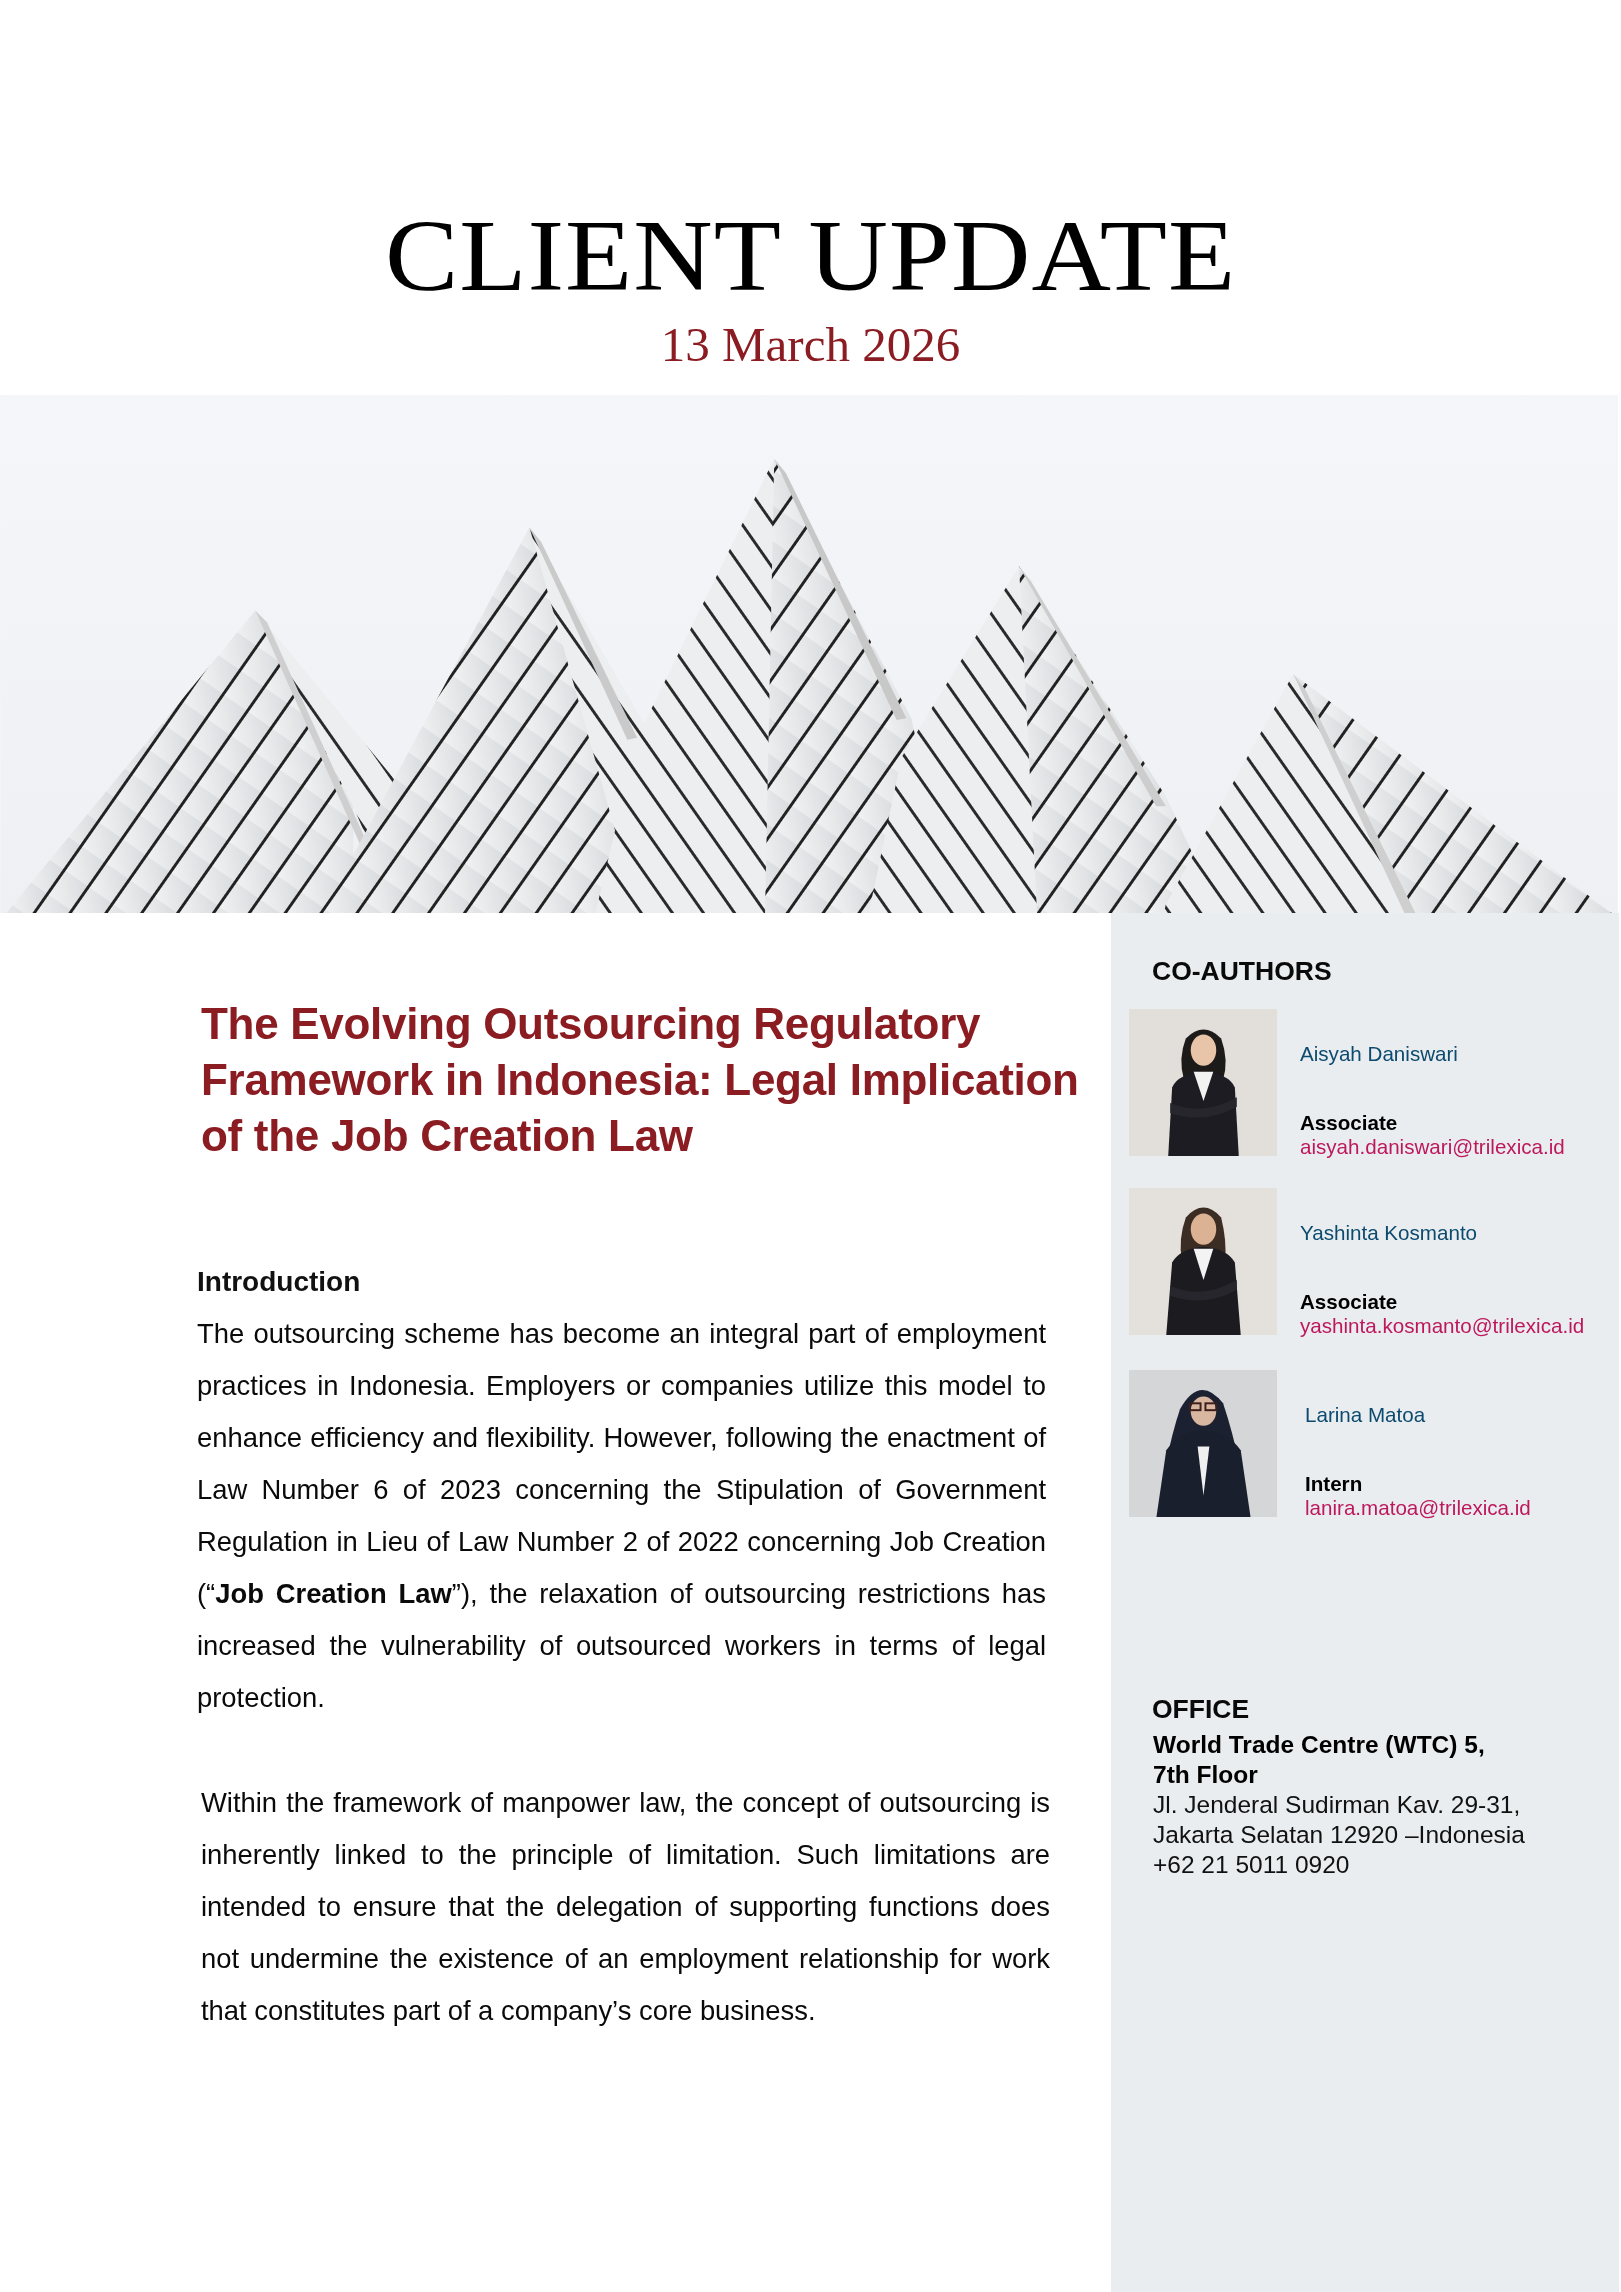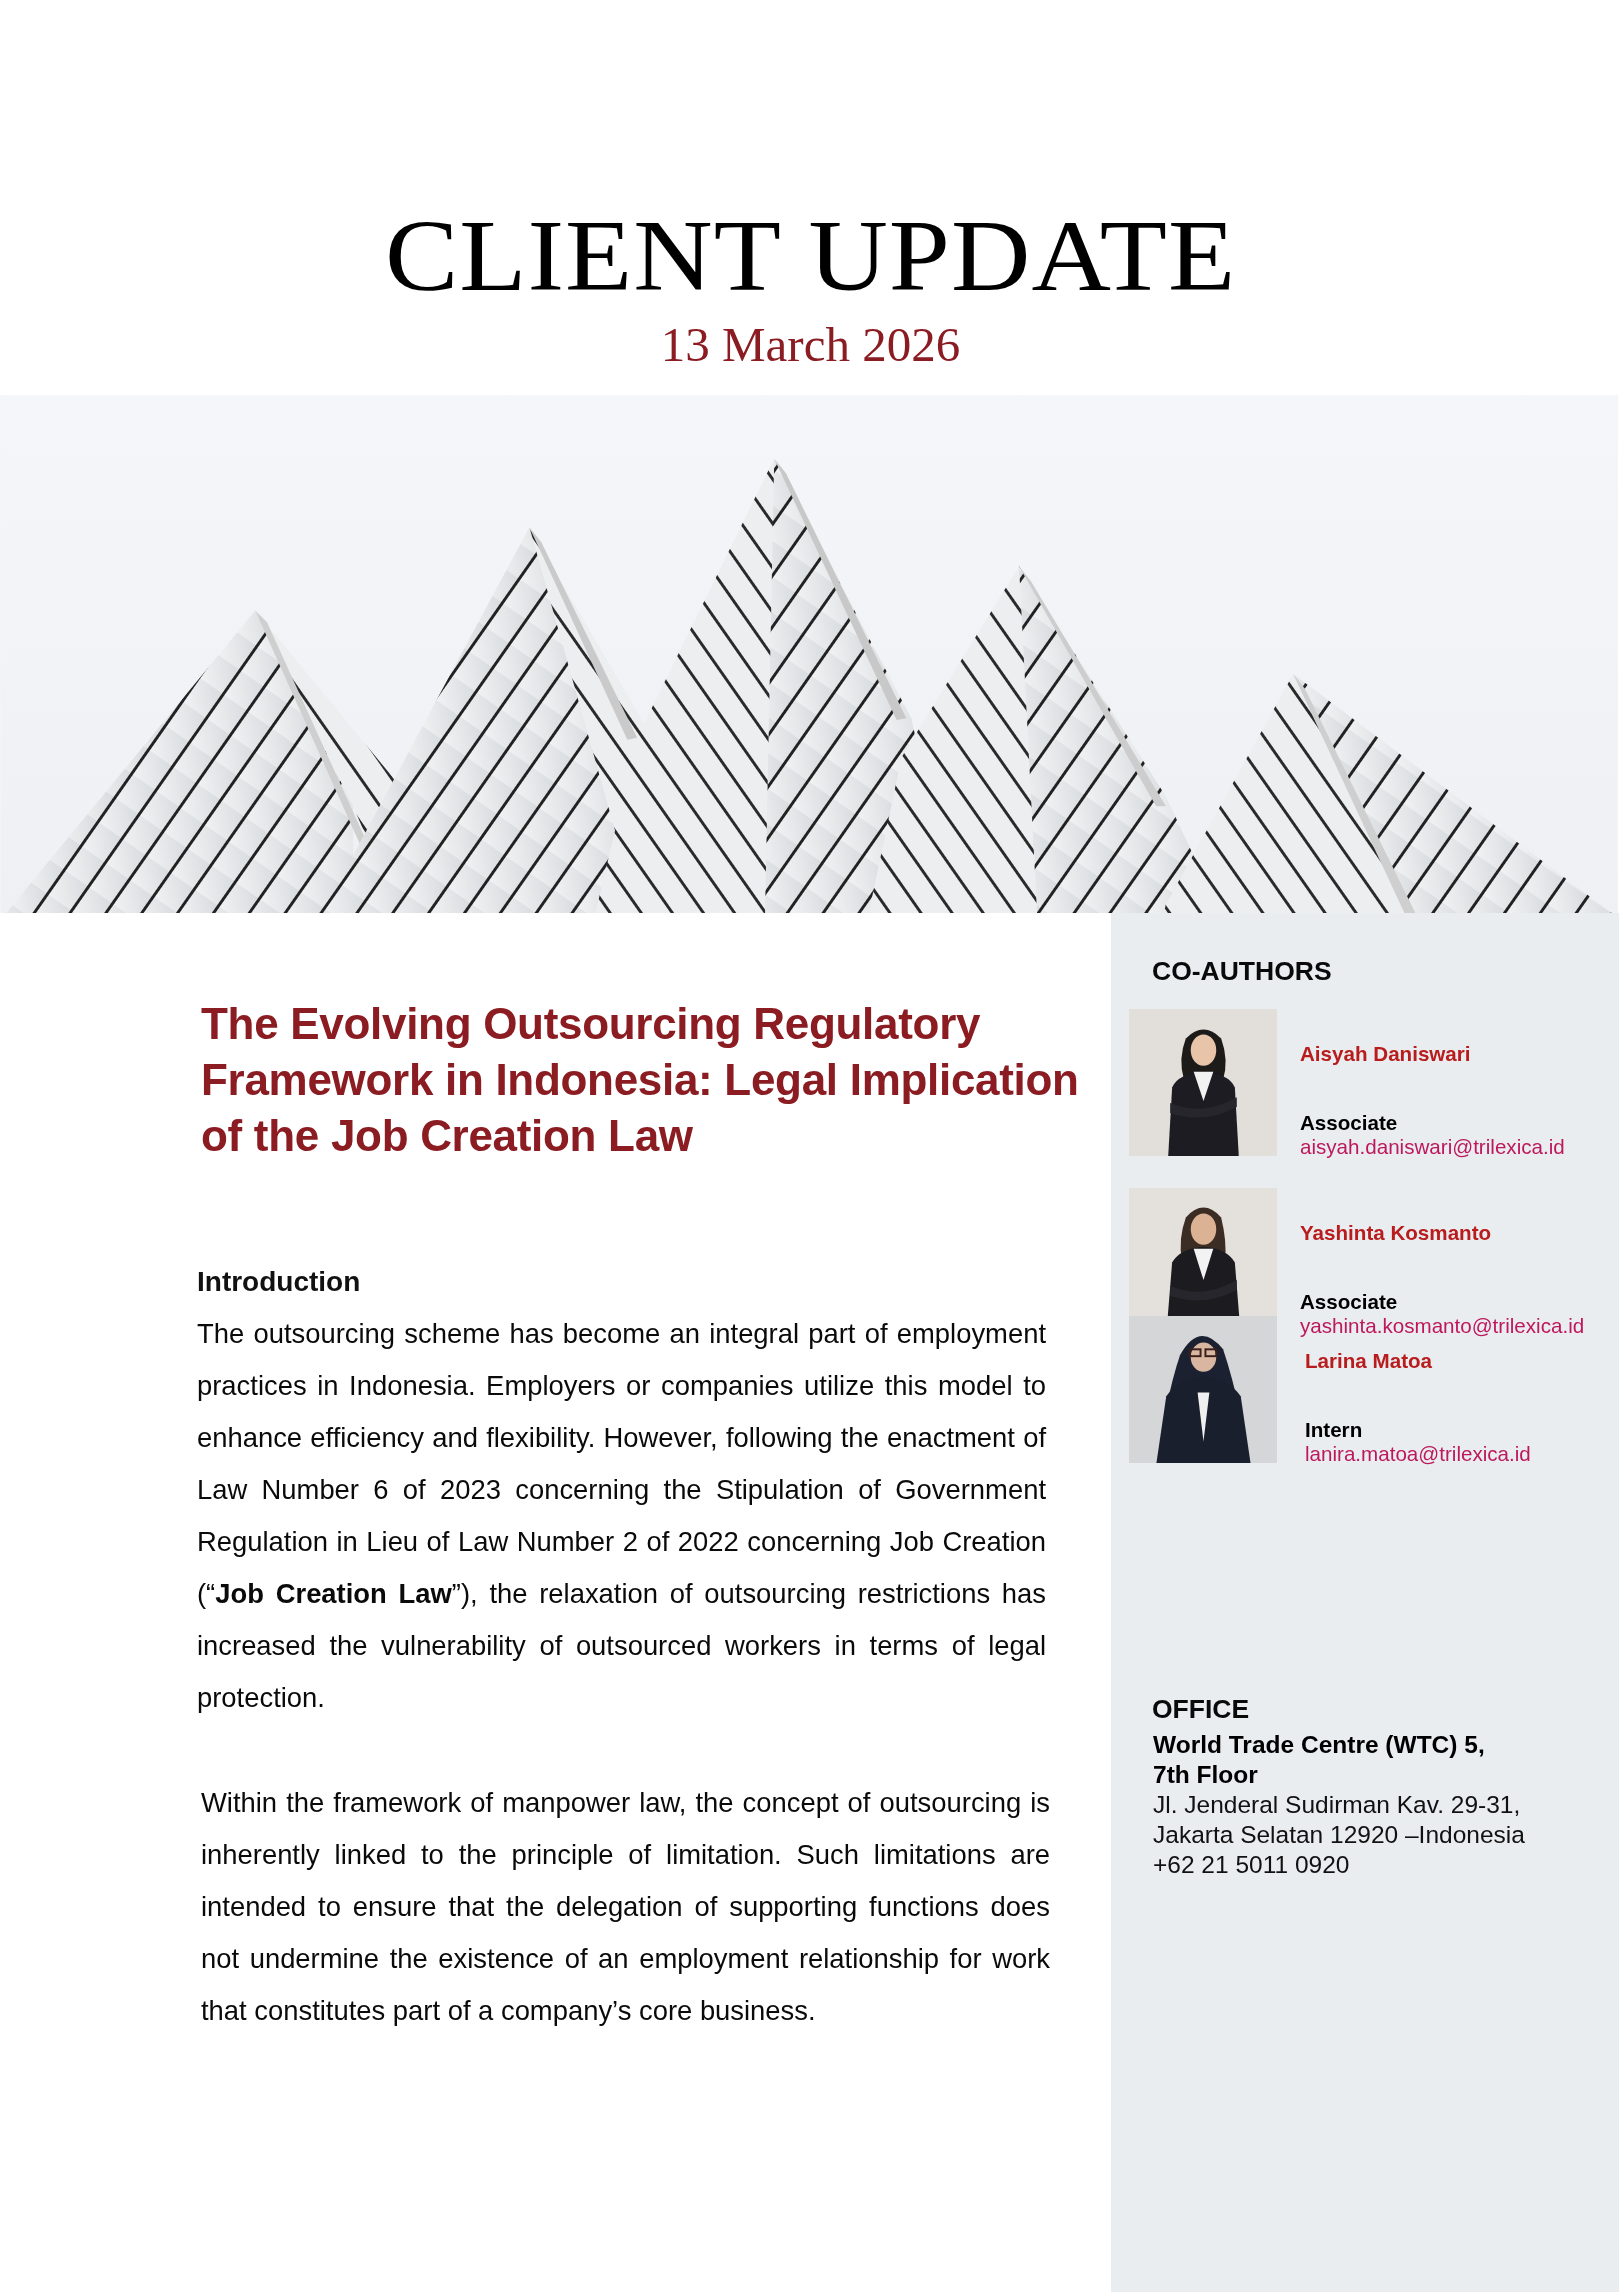--- a/index.html
+++ b/index.html
@@ -29,21 +29,21 @@
   }
   .sb-heading {
     position: absolute; font-weight: bold; font-size: 26.5px; color: #0a0a0a;
   }
   .author { position: absolute; left: 1129px; width: 480px; height: 149px; }
   .author-photo {
     position: absolute; left: 0; top: 0; width: 148px; height: 147px; background: #e4e0db;
     overflow: hidden;
   }
   .author-info { position: absolute; left: 171px; top: 33px; font-size: 20.6px; line-height: 24.5px; }
-  .author-name { color: #b91c1c; font-weight: bold; display: block; }
+  .author-name { color: #0c4a6e; font-weight: normal; display: block; }
   .author-role { color: #000; font-weight: bold; display: block; margin-top: 44px; }
   .author-email { color: #be185d; display: block; }
   .office-block { position: absolute; left: 1153px; top: 1730px; width: 451px; font-size: 24.5px; line-height: 30px; }
   .office-line-bold { font-weight: bold; display: block; }
   .office-line { display: block; color: #111; }
   .article-title {
     position: absolute; left: 197px; top: 992px; width: 882px;
     font-size: 44px; line-height: 56px; font-weight: bold; color: #8b1c22;
     letter-spacing: -0.3px;
   }
@@ -146,21 +146,21 @@
       <path d="M42,100 q34,14 68,-6 l0,10 q-34,18 -68,6z" fill="#26262c"></path>
     </svg>
   </div>
   <div class="author-info">
     <span class="author-name">Yashinta Kosmanto</span>
     <span class="author-role">Associate</span>
     <span class="author-email">yashinta.kosmanto@trilexica.id</span>
   </div>
 </div>
 
-<div class="author" style="top:1316px;">
+<div class="author" style="top:1370px;">
   <div class="author-photo" style="background:#d6d7d9;">
     <svg width="148" height="147" viewBox="0 0 151 150">
       <rect width="151" height="150" fill="#d5d6d8"></rect>
       <path d="M52,40 q20,-36 44,-6 q10,30 16,60 l-74,0 q6,-30 14,-54z" fill="#1c2131"></path>
       <ellipse cx="76" cy="42" rx="13" ry="15" fill="#d9b6a0"></ellipse>
       <rect x="62" y="34" width="11" height="7" fill="none" stroke="#3a1f1a" stroke-width="2"></rect>
       <rect x="78" y="34" width="11" height="7" fill="none" stroke="#3a1f1a" stroke-width="2"></rect>
       <path d="M28,150 l10,-68 q14,-20 38,-20 q24,0 38,20 l10,68z" fill="#1a1f2e"></path>
       <path d="M70,78 l6,50 l6,-50z" fill="#f0f0f0"></path>
     </svg>

